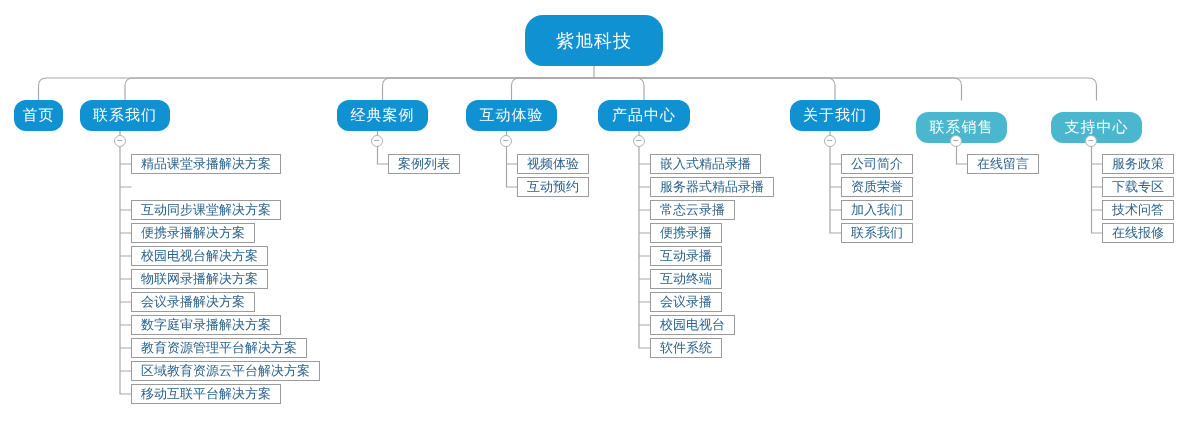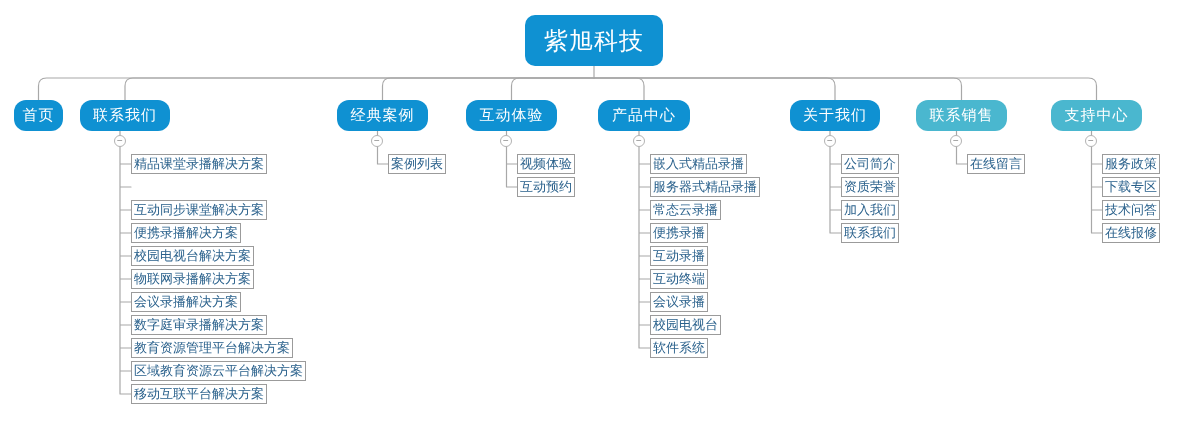--- a/index.html
+++ b/index.html
@@ -6,24 +6,24 @@
   .canvas{
     position:relative;width:1192px;height:429px;background:#fff;overflow:hidden;
     font-family:"Liberation Sans","DejaVu Sans",sans-serif;
   }
   .links{position:absolute;left:0;top:0;}
   .node{
     position:absolute;display:flex;align-items:center;justify-content:center;
     background:var(--primary,#0f91d2);color:#fff;border-radius:12px;
     font-size:15px;letter-spacing:1px;cursor:pointer;box-sizing:border-box;
   }
-  .node.root{border-radius:10px;font-size:24px;}
-  .node.teal{background:var(--secondary,#4ab7cf);}
+  .node.root{border-radius:18px;font-size:18px;}
+  .node.teal{background:var(--secondary,#4ab7cf);margin-top:12px;}
   .leaf{
-    position:absolute;height:20px;line-height:18px;padding:0 2px;box-sizing:border-box;
+    position:absolute;height:20px;line-height:18px;padding:0 9px;box-sizing:border-box;
     background:#fff;border:1px solid var(--leaf-border,#9b9b9b);
     color:var(--leaf-text,#2a618c);font-size:13px;white-space:nowrap;cursor:pointer;
   }
   .toggle{
     position:absolute;width:12px;height:12px;box-sizing:border-box;
     border:1px solid #b3b3b3;border-radius:50%;background:#fff;
     color:#8a8a8a;font-size:10px;line-height:9px;text-align:center;cursor:pointer;
     z-index:2;
   }
 </style>

